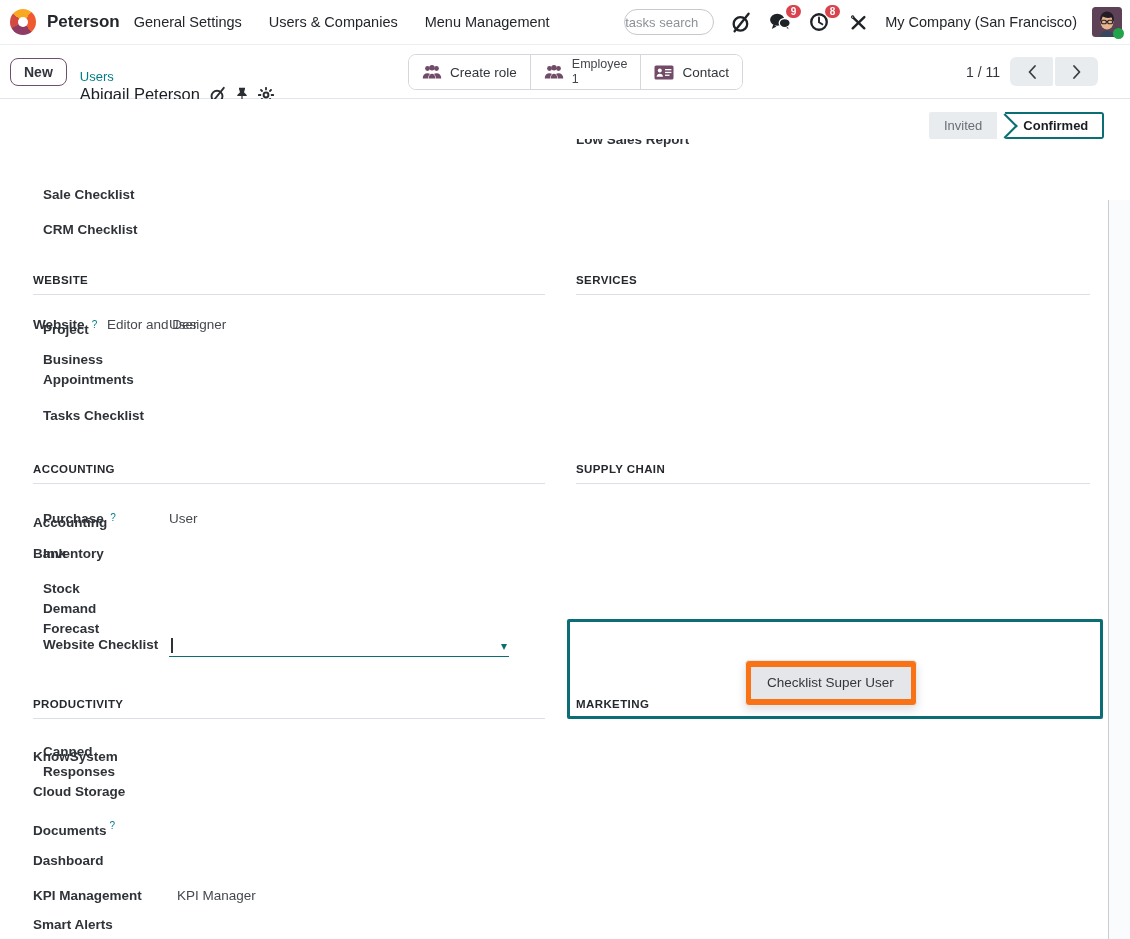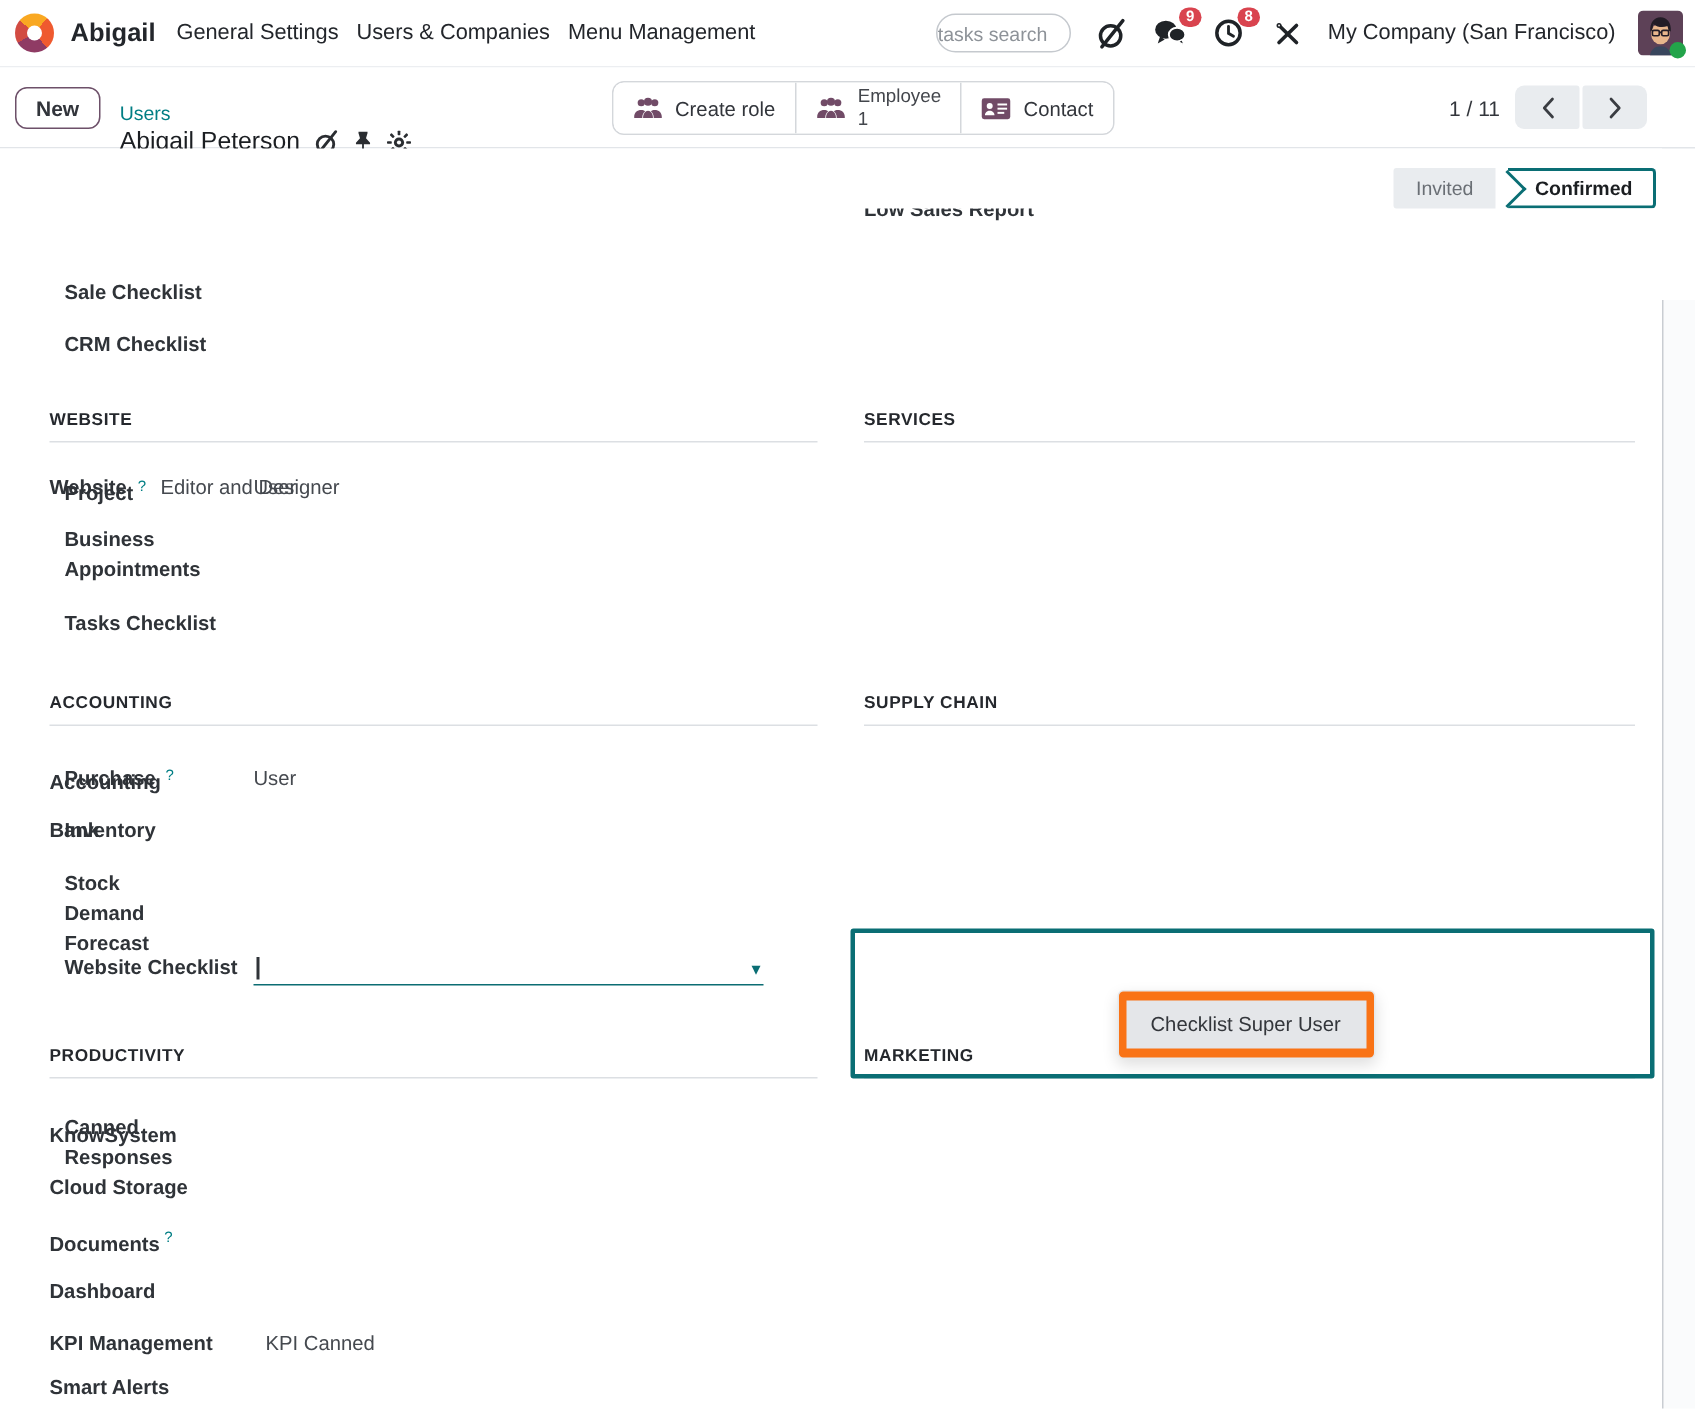--- a/index.html
+++ b/index.html
@@ -7,21 +7,21 @@
               font-family:"Liberation Sans","DejaVu Sans",sans-serif; color:#32353b; }
 
   
   .navbar { height:45px; border-bottom:1px solid #eceef1; display:flex; align-items:center;
             padding:0 8px 0 10px; background:#fff; position:relative; }
   .odoo-logo { width:26px; height:26px; border-radius:50%; position:relative; flex:0 0 auto;
                background:conic-gradient(from -50deg,#f9a822 0 90deg,#ef5a2f 90deg 190deg,#8f3b64 190deg 290deg,#d24b42 290deg 360deg); }
   .odoo-logo::after { content:""; position:absolute; left:8px; top:8px; width:10px; height:10px;
                       border-radius:50%; background:#fff; }
   .app-name { font-size:17px; font-weight:bold; color:#23262b; margin:0 14px 0 11px; }
-  .nav-menu { display:flex; gap:12px; font-size:14.5px; color:#23262b; }
+  .nav-menu { display:flex; gap:27px; font-size:14.5px; color:#23262b; }
   .nav-menu span { cursor:pointer; }
   .nav-right { margin-left:auto; display:flex; align-items:center; gap:15px; }
   .tasks-search { width:90px; height:26px; border:1px solid #c5c9ce; border-radius:13px;
                   font-size:13px; padding:0 0; color:#575b61; outline:none;
                   font-family:"Liberation Sans","DejaVu Sans",sans-serif; }
   .tasks-search::placeholder { color:#8d9298; }
   .systray-icon { position:relative; display:inline-flex; align-items:center; justify-content:center;
                   width:24px; height:24px; cursor:pointer; }
   .badge { position:absolute; top:-5px; right:-9px; background:#d9434e; color:#fff; font-size:10px;
            font-weight:bold; border-radius:8px; padding:1px 5px; line-height:11px; }
@@ -100,21 +100,21 @@
               background:#f97316; border:1px solid #e7e9eb; border-radius:4px;
               box-shadow:0 4px 10px rgba(0,0,0,.13); padding:6px 5px; }
   .dd-item { background:#e4e6e9; color:#33363b; font-size:13.5px; padding:6px 0 6px 16px;
              cursor:pointer; line-height:20px; }
 </style>
 </head>
 <body>
 
 <header class="navbar">
   <span class="odoo-logo"></span>
-  <span class="app-name">Abigail</span>
+  <span class="app-name">Peterson</span>
   <nav class="nav-menu">
     <span>General Settings</span>
     <span>Users &amp; Companies</span>
     <span>Menu Management</span>
   </nav>
   <div class="nav-right">
     <input class="tasks-search" placeholder="tasks search" style="">
     <span class="systray-icon">
       <svg width="20" height="21" viewBox="0 0 17 18">
           <circle cx="8" cy="10.2" r="5.8" fill="none" stroke="#1f2327" stroke-width="2"></circle>
@@ -348,21 +348,21 @@
     <span class="flabel">Cloud Storage</span>
   </div>
   <div class="frow" style="top:717px;left:33px">
     <span class="flabel"><span>Documents</span><sup class="sup-help">?</sup></span>
   </div>
   <div class="frow" style="top:752px;left:33px">
     <span class="flabel">Dashboard</span>
   </div>
   <div class="frow" style="top:787px;left:33px">
     <span class="flabel" style="width:144px">KPI Management</span>
-    <span class="fvalue">KPI Canned</span>
+    <span class="fvalue">KPI Manager</span>
   </div>
   <div class="frow" style="top:816px;left:33px">
     <span class="flabel">Smart Alerts</span>
   </div>
 
   <div class="frow r" style="top:643px">
     <span class="flabel">Canned Responses</span>
   </div>
 
   <div class="gutter"></div>

